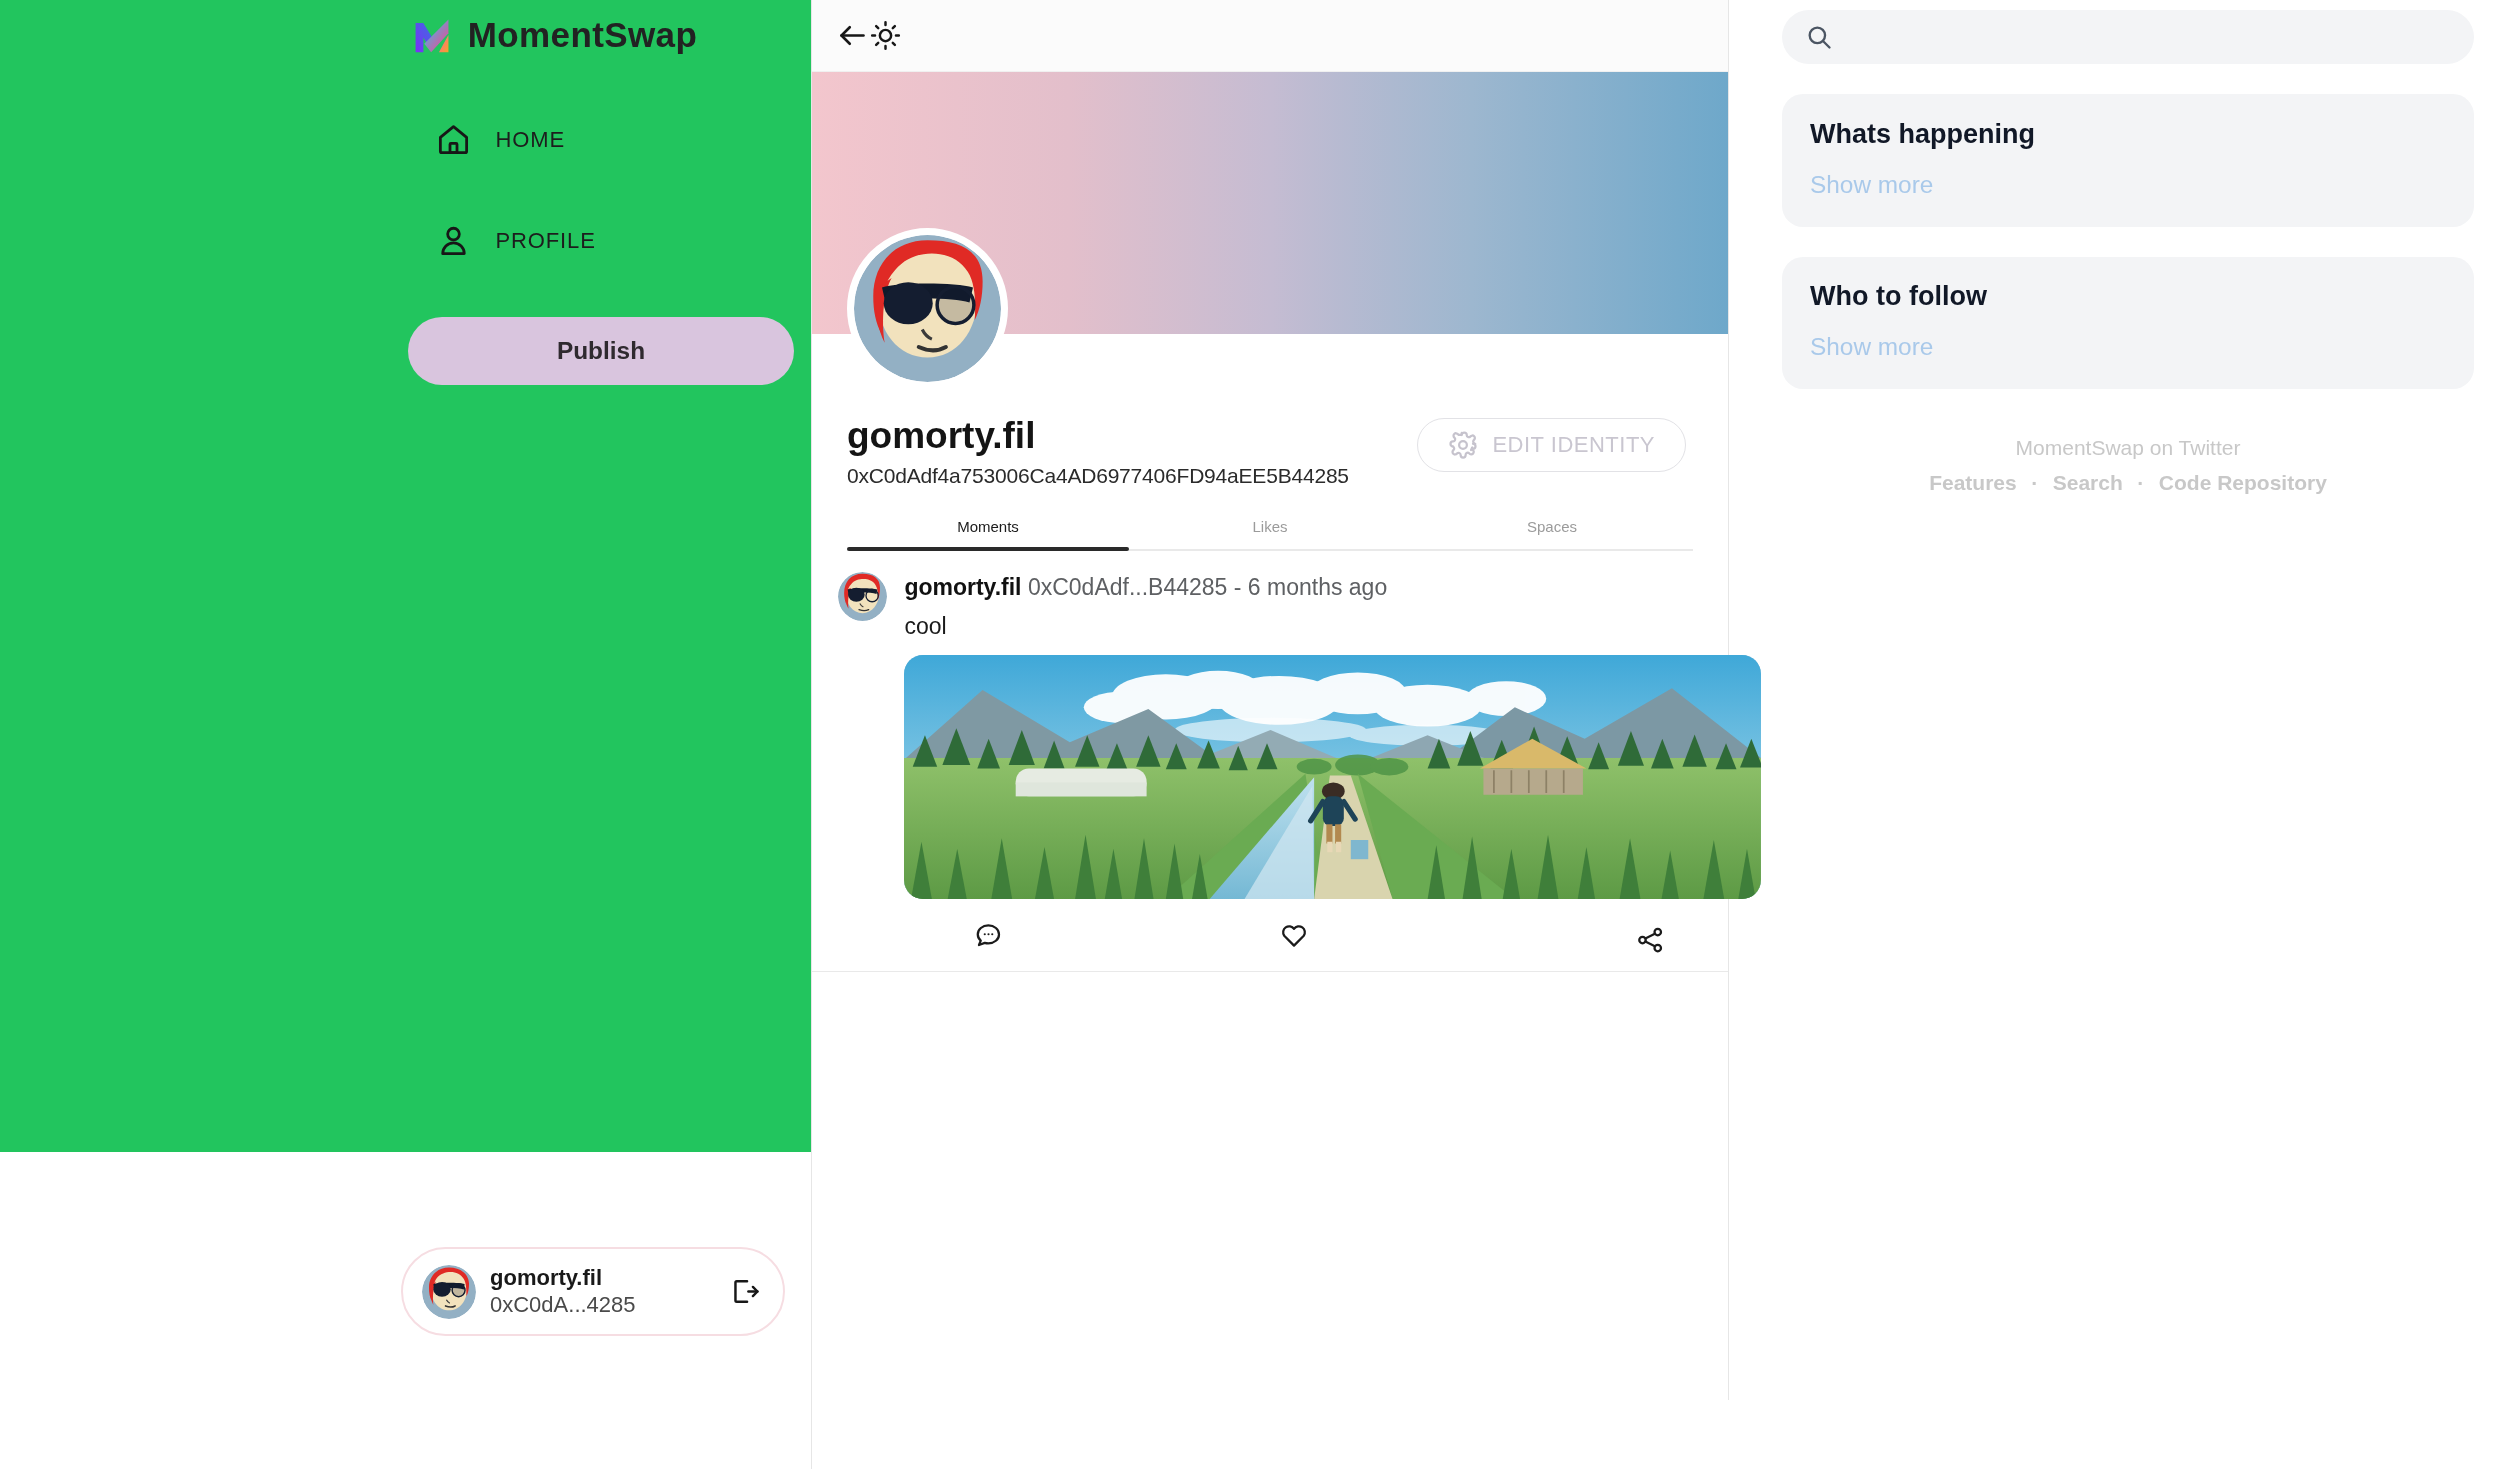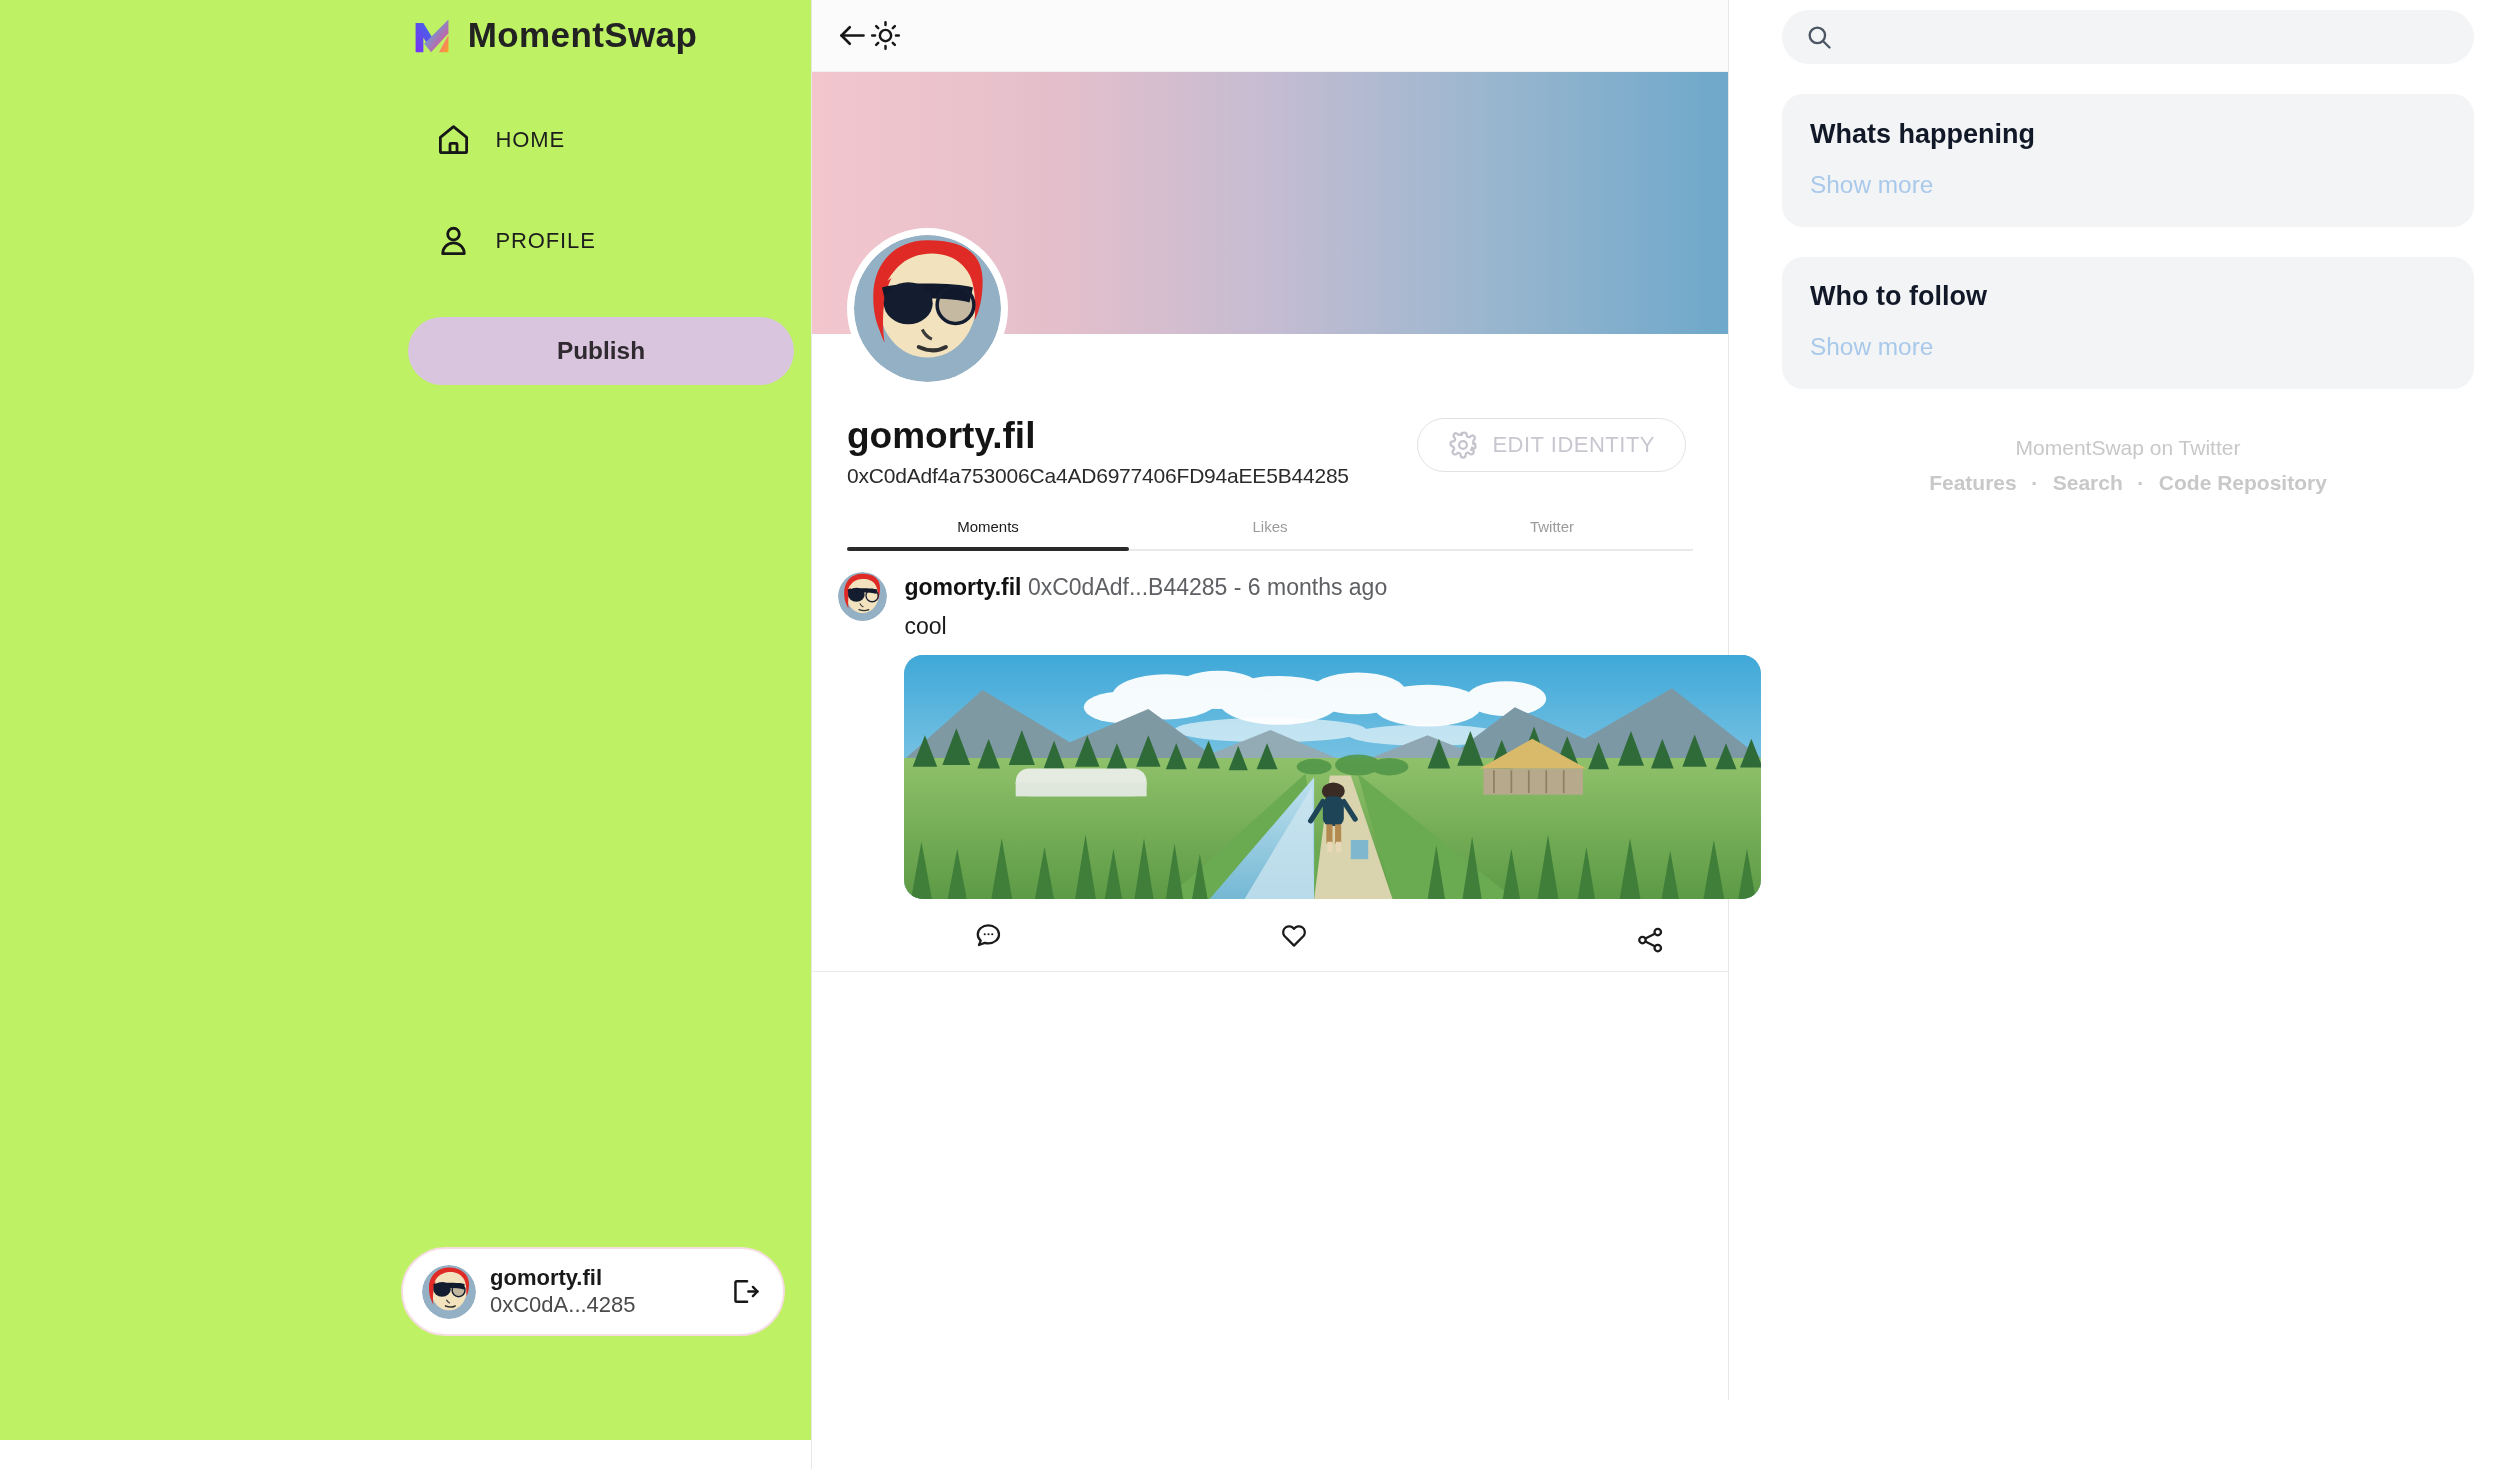--- a/index.html
+++ b/index.html
@@ -6,24 +6,24 @@
   html, body {
     width: 2512px; height: 1470px;
     background: #ffffff;
     font-family: "Liberation Sans", sans-serif;
     overflow: hidden;
   }
   .app { display: flex; width: 2512px; height: 1470px; }
 
   
   .sidebar {
-    width: 811px; height: 1440px;
+    width: 811px; height: 1152px;
     position: relative;
     flex: 0 0 811px;
-    background: #bef264;
+    background: #22c55e;
   }
   .brand {
     display: flex; align-items: center; gap: 15.7px;
     padding: 15.7px 0 0 0;
     margin-left: 412px;
   }
   .brand-logo { width: 40px; height: 38px; display:block; }
   .brand-name {
     font-size: 35px; font-weight: bold; color: #222; letter-spacing: 0.4px;
     line-height: 1;
@@ -304,21 +304,21 @@
             <circle cx="12" cy="12" r="3.1"></circle>
             <path d="M19.4 14a1.6 1.6 0 0 0 .3 1.8l.1.1a2 2 0 1 1-2.8 2.8l-.1-.1a1.6 1.6 0 0 0-1.8-.3 1.6 1.6 0 0 0-1 1.5V20a2 2 0 1 1-4 0v-.1a1.6 1.6 0 0 0-1-1.5 1.6 1.6 0 0 0-1.8.3l-.1.1a2 2 0 1 1-2.8-2.8l.1-.1a1.6 1.6 0 0 0 .3-1.8 1.6 1.6 0 0 0-1.5-1H4a2 2 0 1 1 0-4h.1a1.6 1.6 0 0 0 1.5-1 1.6 1.6 0 0 0-.3-1.8l-.1-.1a2 2 0 1 1 2.8-2.8l.1.1a1.6 1.6 0 0 0 1.8.3H10a1.6 1.6 0 0 0 1-1.5V4a2 2 0 1 1 4 0v.1a1.6 1.6 0 0 0 1 1.5 1.6 1.6 0 0 0 1.8-.3l.1-.1a2 2 0 1 1 2.8 2.8l-.1.1a1.6 1.6 0 0 0-.3 1.8V10a1.6 1.6 0 0 0 1.5 1H20a2 2 0 1 1 0 4h-.1a1.6 1.6 0 0 0-1.5 1Z"></path>
           </svg>
           <span class="edit-identity-label">EDIT IDENTITY</span>
         </div>
       </div>
 
       <div class="tabs">
         <div class="tab active">Moments</div>
         <div class="tab">Likes</div>
-        <div class="tab">Twitter</div>
+        <div class="tab">Spaces</div>
       </div>
     </div>
 
     <div class="post">
       <div class="post-head">
         <div class="post-avatar">
           <svg viewBox="0 0 56 56">
             <circle cx="28" cy="28" r="28" fill="#93b0c4"></circle>
             <path d="M28 4c12 0 19 9 19 20 0 13-8 23-19 23S9 37 9 24C9 13 16 4 28 4Z" fill="#f2e2bd"></path>
             <path d="M28 2C15 2 7 11 7 24c0 5 1 10 3 14-1-9 0-19 5-24 4-5 9-6 14-6 6 0 11 2 14 7 3 5 3 12 2 18 2-4 3-9 3-15C48 8 41 2 28 2Z" fill="#e02a25"></path>

